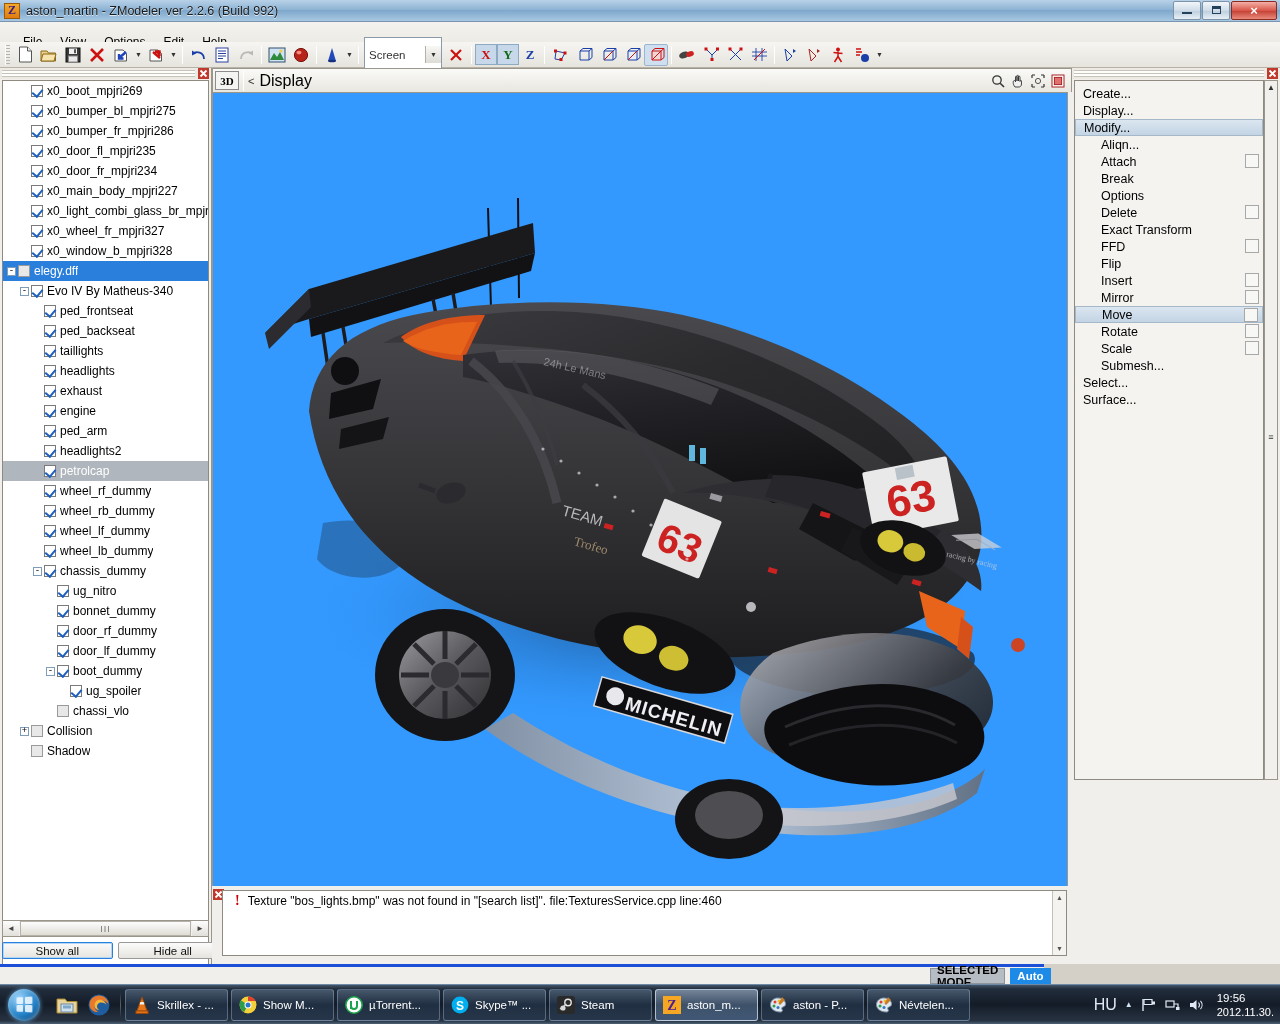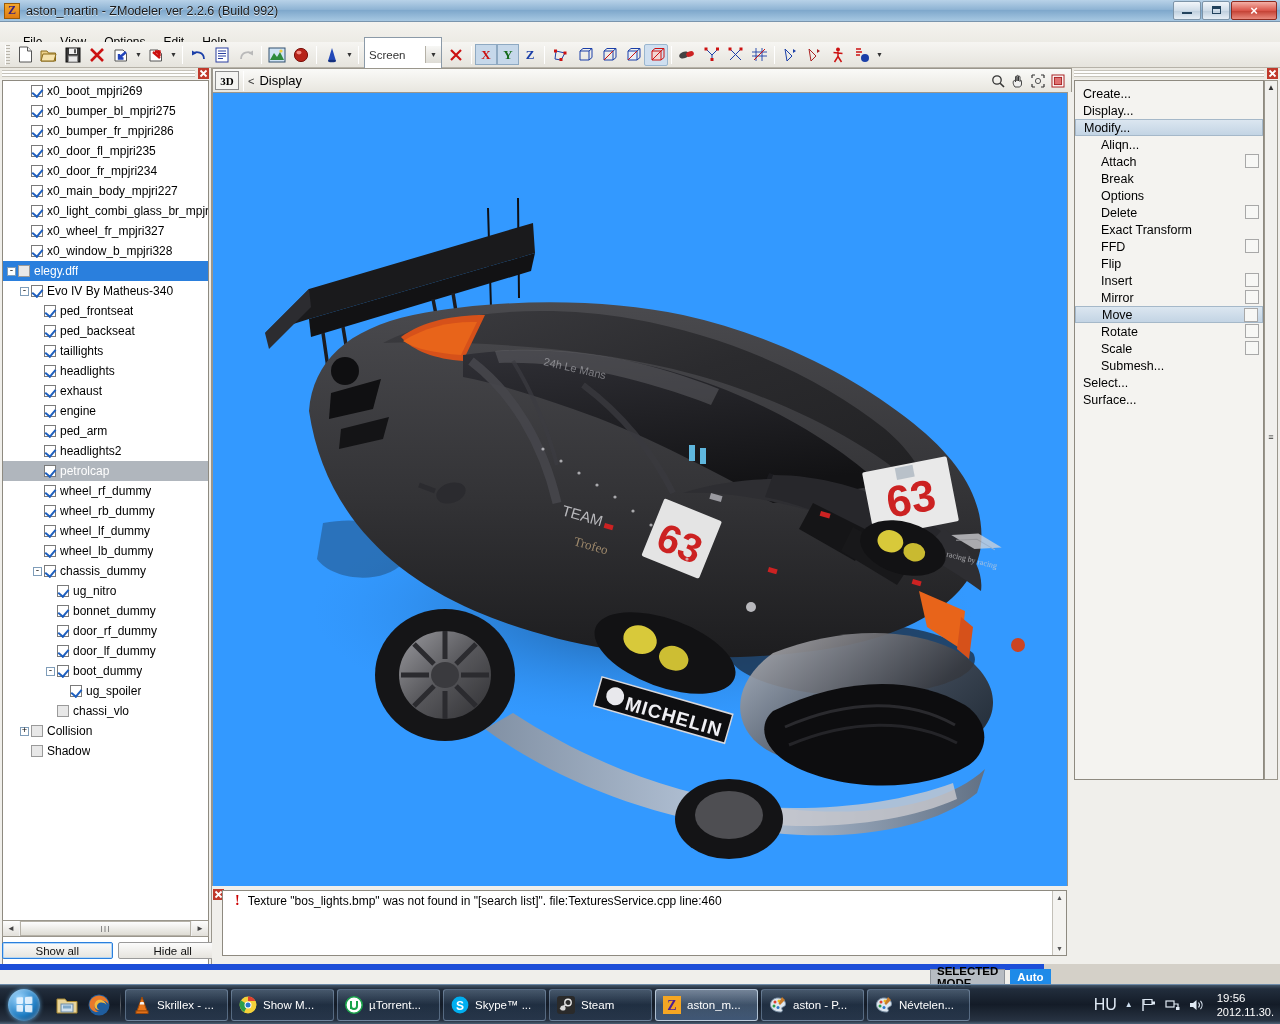--- a/index.html
+++ b/index.html
@@ -164,21 +164,21 @@
   #vhead {
     height:24px; background:linear-gradient(to bottom,#fafaf8,#e8e6df);
     border:1px solid #9a968c; border-bottom:none;
     display:flex; align-items:center; padding:0 2px;
   }
   .v3d { width:24px;height:19px; border:1px solid #8c8c8c; background:#f4f4f2;
     display:flex;align-items:center;justify-content:center; font-size:11px; font-weight:bold;
     font-family:"Liberation Serif",serif; }
   .vsep { width:1px;height:20px;background:#b9b5ab;margin:0 4px; border-right:1px solid #fff; }
   .vback { font-size:11px; color:#333; margin-right:5px; }
-  .vname { font-size:13px; color:#000; }
+  .vname { font-size:16px; color:#000; }
   .vicons { margin-left:auto; display:flex; gap:2px; padding-right:2px; }
   .vicon { width:18px;height:18px; display:flex;align-items:center;justify-content:center; }
   #canvas {
     position:absolute; left:0; top:24px; width:856px; height:795px;
     border:1px solid #9a968c; background:#3399FF; overflow:hidden;
   }
 
   
   #logwrap { position:absolute; left:212px; top:886px; width:860px; height:78px; background:#f0efeb; }
   #logbox { position:absolute; left:10px; top:4px; width:845px; height:66px;
@@ -206,21 +206,21 @@
     border:1px solid #a8a8a8; background:#f7f7f5; }
   #rscroll { position:absolute; right:2px; top:12px; width:14px; height:700px;
     background:#f1f0ed; border:1px solid #9a968c; display:flex; flex-direction:column; align-items:center; }
   #rscroll .ra { width:12px;height:13px;display:flex;align-items:center;justify-content:center;font-size:8px;color:#333;}
   #rscroll .rt { width:12px;height:16px; margin-top:auto; margin-bottom:auto;
     display:flex;align-items:center;justify-content:center;font-size:9px;color:#333; }
 
   
   #statusbar {
     position:absolute; left:0; top:964px; width:1044px; height:20px;
-    background:#f0efeb; border-top:6px solid #1d4ed8;
+    background:#f0efeb; border-top:3px solid #1d4ed8;
     display:flex; align-items:center;
   }
   .st-mode {
     margin-left:930px; height:16px; padding:0 6px;
     background:#b6bcc3; color:#000; font-weight:bold; font-size:11.5px;
     display:flex;align-items:center; border:1px solid #8d939a;
   }
   .st-auto {
     margin-left:5px; height:16px; padding:0 7px;
     background:#1e8ae8; color:#fff; font-weight:bold; font-size:11.5px;

